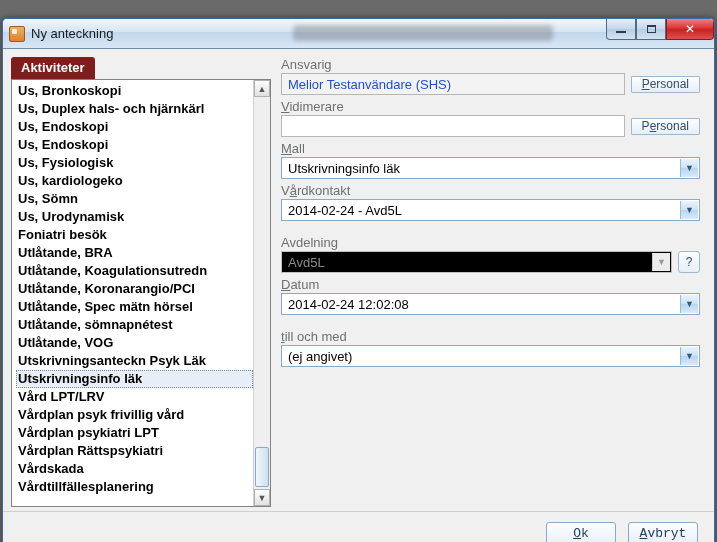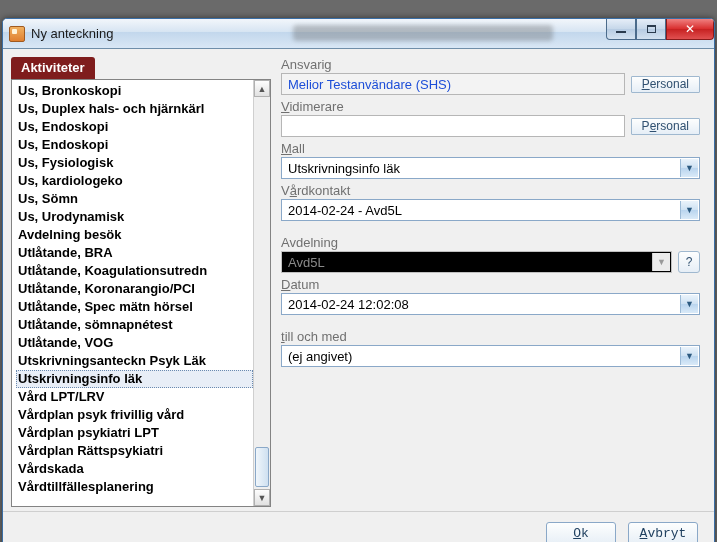--- a/index.html
+++ b/index.html
@@ -337,21 +337,21 @@
       <div class="listbox-wrap">
         <div class="listbox" id="listbox">
             <div class="list-item">Us, Bronkoskopi</div>
             <div class="list-item">Us, Duplex hals- och hjärnkärl</div>
             <div class="list-item">Us, Endoskopi</div>
             <div class="list-item">Us, Endoskopi</div>
             <div class="list-item">Us, Fysiologisk</div>
             <div class="list-item">Us, kardiologeko</div>
             <div class="list-item">Us, Sömn</div>
             <div class="list-item">Us, Urodynamisk</div>
-            <div class="list-item">Avdelning besök</div>
+            <div class="list-item">Foniatri besök</div>
             <div class="list-item">Utlåtande, BRA</div>
             <div class="list-item">Utlåtande, Koagulationsutredn</div>
             <div class="list-item">Utlåtande, Koronarangio/PCI</div>
             <div class="list-item">Utlåtande, Spec mätn hörsel</div>
             <div class="list-item">Utlåtande, sömnapnétest</div>
             <div class="list-item">Utlåtande, VOG</div>
             <div class="list-item">Utskrivningsanteckn Psyk Läk</div>
             <div class="list-item selected">Utskrivningsinfo läk</div>
             <div class="list-item">Vård LPT/LRV</div>
             <div class="list-item">Vårdplan psyk frivillig vård</div>

